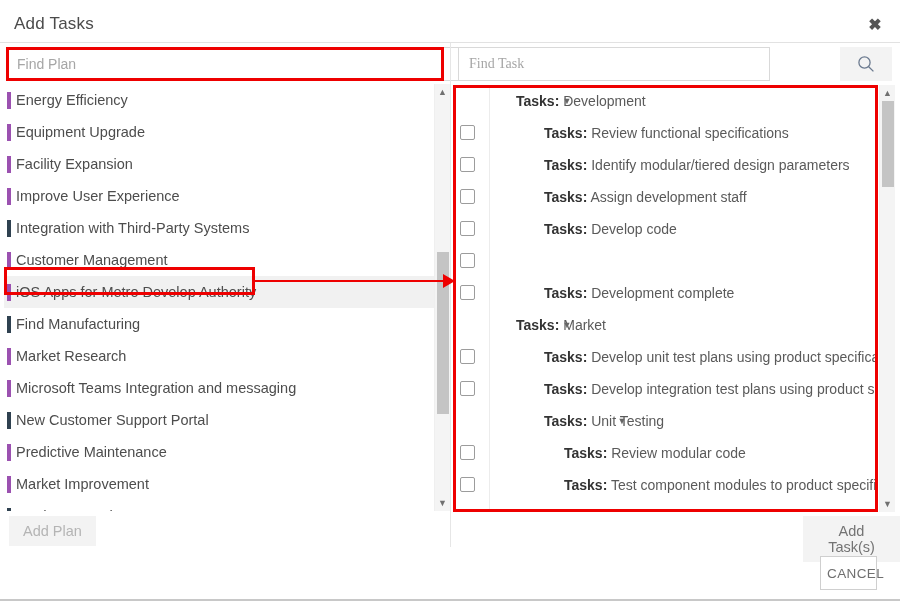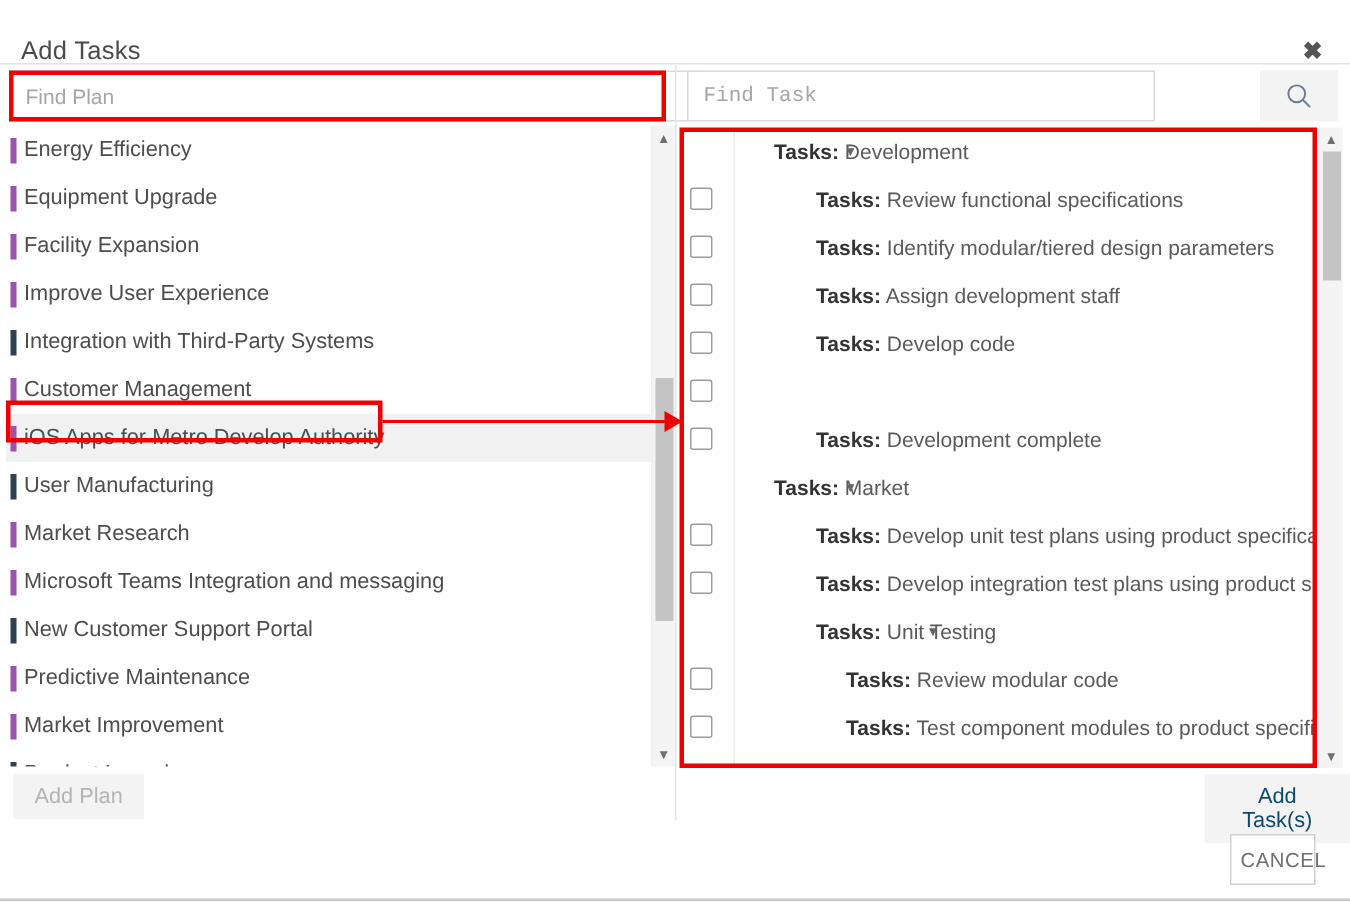--- a/index.html
+++ b/index.html
@@ -23,21 +23,21 @@
     width: 900px;
     height: 601px;
     background: #ffffff;
     box-sizing: border-box;
     border-bottom: 2px solid #c8c8c8;
   }
 
   
   .titlebar {
     position: absolute;
-    left: 0; top: 14px;
+    left: 0; top: 4px;
     width: 900px;
     height: 42px;
     background: #ffffff;
   }
   .dialog-title {
     position: absolute;
     left: 14px;
     top: 10px;
     font-size: 17px;
     color: #4b4b4b;
@@ -195,21 +195,21 @@
   }
   .find-task-input {
     position: absolute;
     left: 7px;
     top: 4px;
     width: 312px;
     height: 34px;
     box-sizing: border-box;
     border: 1px solid #d9d9d9;
     background: #ffffff;
-    font-family: Liberation Mono, monospace;
+    font-family: Liberation Serif, serif;
     font-size: 14px;
     color: #555;
     padding: 0 10px;
     outline: none;
   }
   .find-task-input::placeholder { color: #a6a6a6; }
   .search-btn {
     position: absolute;
     left: 389px;
     top: 4px;
@@ -311,21 +311,21 @@
 
   .add-tasks-btn {
     position: absolute;
     left: 352px;
     top: 473px;
     padding: 7px 14px;
     background: #f3f3f3;
     border: none;
     font-family: "Liberation Sans", sans-serif;
     font-size: 14.5px;
-    color: #0c4a6e;
+    color: #737373;
     cursor: pointer;
   }
 
   
   .cancel-btn {
     position: absolute;
     left: 820px;
     top: 556px;
     width: 57px;
     height: 34px;
@@ -386,21 +386,21 @@
     </div>
 
     <div class="plan-list" id="plan-list">
         <div class="plan-item"><span class="bar" style="background: rgb(155, 81, 176);"></span><span>Energy Efficiency</span></div>
         <div class="plan-item"><span class="bar" style="background: rgb(155, 81, 176);"></span><span>Equipment Upgrade</span></div>
         <div class="plan-item"><span class="bar" style="background: rgb(155, 81, 176);"></span><span>Facility Expansion</span></div>
         <div class="plan-item"><span class="bar" style="background: rgb(155, 81, 176);"></span><span>Improve User Experience</span></div>
         <div class="plan-item"><span class="bar" style="background: rgb(47, 65, 80);"></span><span>Integration with Third-Party Systems</span></div>
         <div class="plan-item"><span class="bar" style="background: rgb(155, 81, 176);"></span><span>Customer Management</span></div>
         <div class="plan-item selected"><span class="bar" style="background: rgb(155, 81, 176);"></span><span>iOS Apps for Metro Develop Authority</span></div>
-        <div class="plan-item"><span class="bar" style="background: rgb(47, 65, 80);"></span><span>User Manufacturing</span></div>
+        <div class="plan-item"><span class="bar" style="background: rgb(47, 65, 80);"></span><span>Find Manufacturing</span></div>
         <div class="plan-item"><span class="bar" style="background: rgb(155, 81, 176);"></span><span>Market Research</span></div>
         <div class="plan-item"><span class="bar" style="background: rgb(155, 81, 176);"></span><span>Microsoft Teams Integration and messaging</span></div>
         <div class="plan-item"><span class="bar" style="background: rgb(47, 65, 80);"></span><span>New Customer Support Portal</span></div>
         <div class="plan-item"><span class="bar" style="background: rgb(155, 81, 176);"></span><span>Predictive Maintenance</span></div>
         <div class="plan-item"><span class="bar" style="background: rgb(155, 81, 176);"></span><span>Market Improvement</span></div>
         <div class="plan-item"><span class="bar" style="background: rgb(47, 65, 80);"></span><span>Product Launch</span></div>
       </div>
 
     <div class="lscroll">
       <div class="scroll-arrow up">▲</div>

